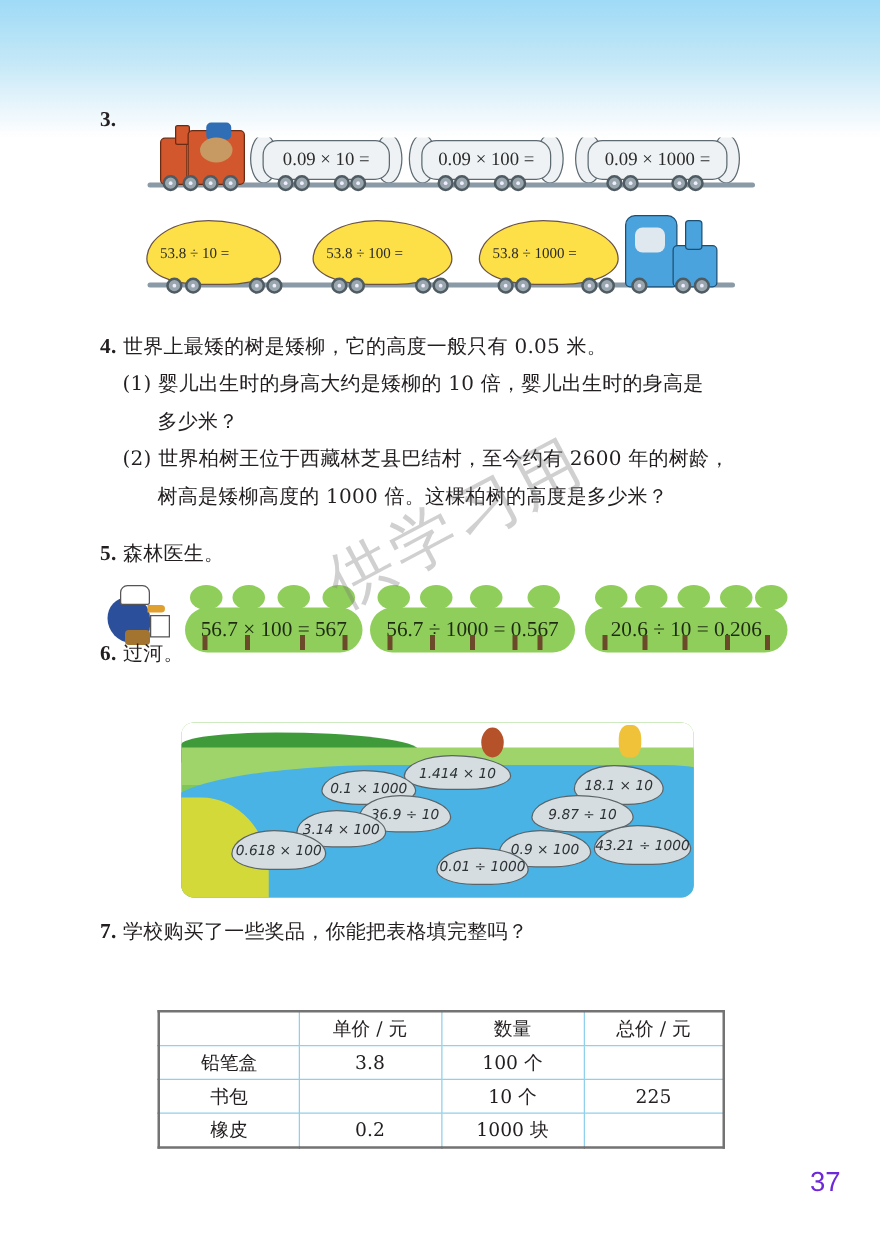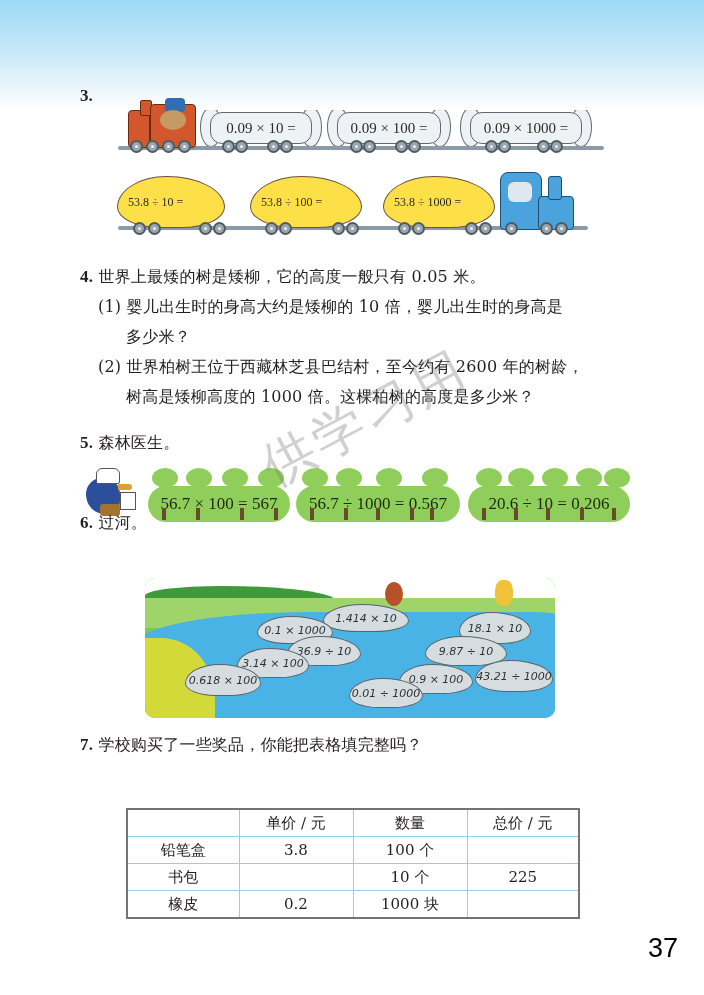--- a/index.html
+++ b/index.html
@@ -89,21 +89,21 @@
     border: 1px solid #8fd0ea; height: 26px; text-align: center; padding: 0;
     font-family: "DejaVu Serif", serif;
   }
   .watermark {
     position: absolute; left: 250px; top: 440px; font-size: 52px; color: rgba(120,120,120,0.35);
     transform: rotate(-28deg); transform-origin: left top; letter-spacing: 4px;
     font-family: "DejaVu Sans", sans-serif; pointer-events: none;
   }
   .page-number {
     position: absolute; left: 648px; top: 933px; font-family: "Liberation Sans", sans-serif;
-    font-size: 27px; color: #000000;
+    font-size: 22px; color: #6d28d9;
   }
 </style>
 </head>
 <body>
 
 <div class="top-band"></div>
 
 <div class="abs qnum" style="left:80px; top:86px;">3.</div>
 
 <div>

